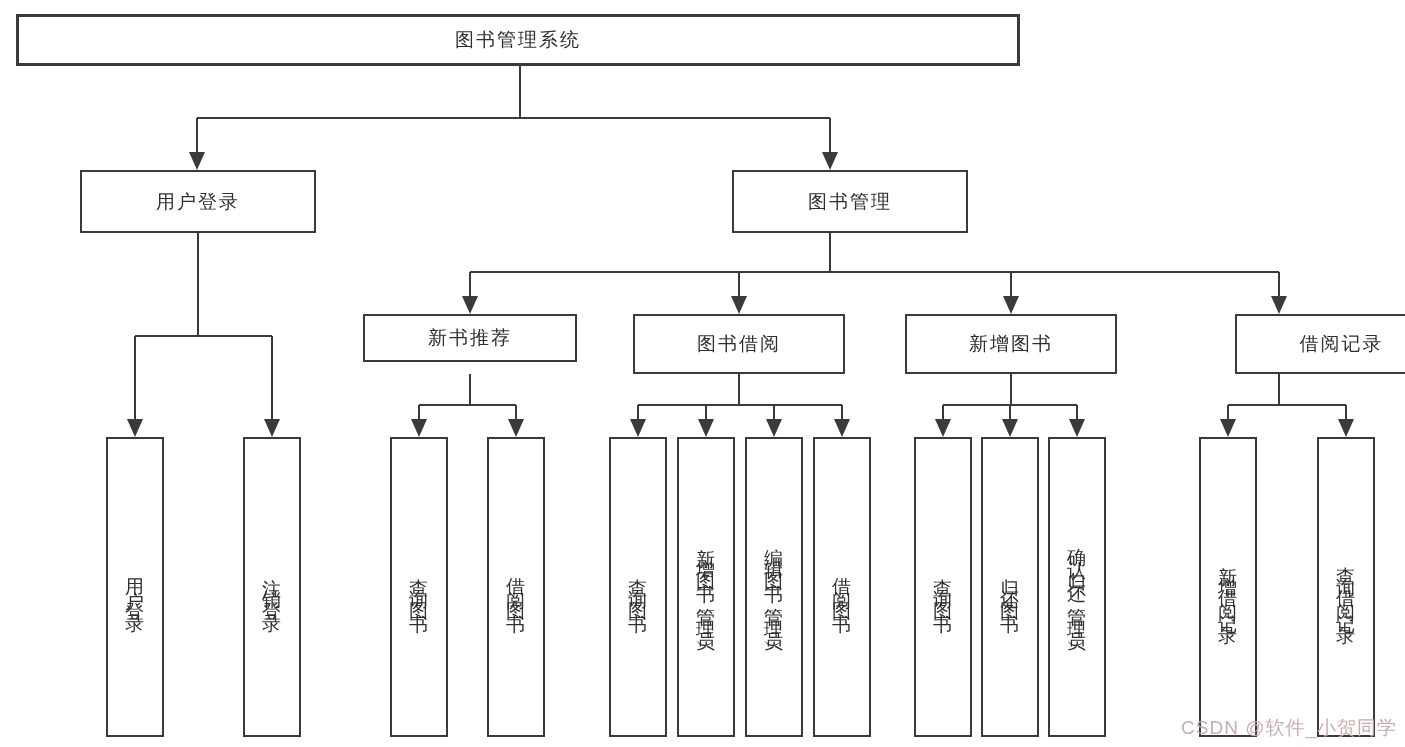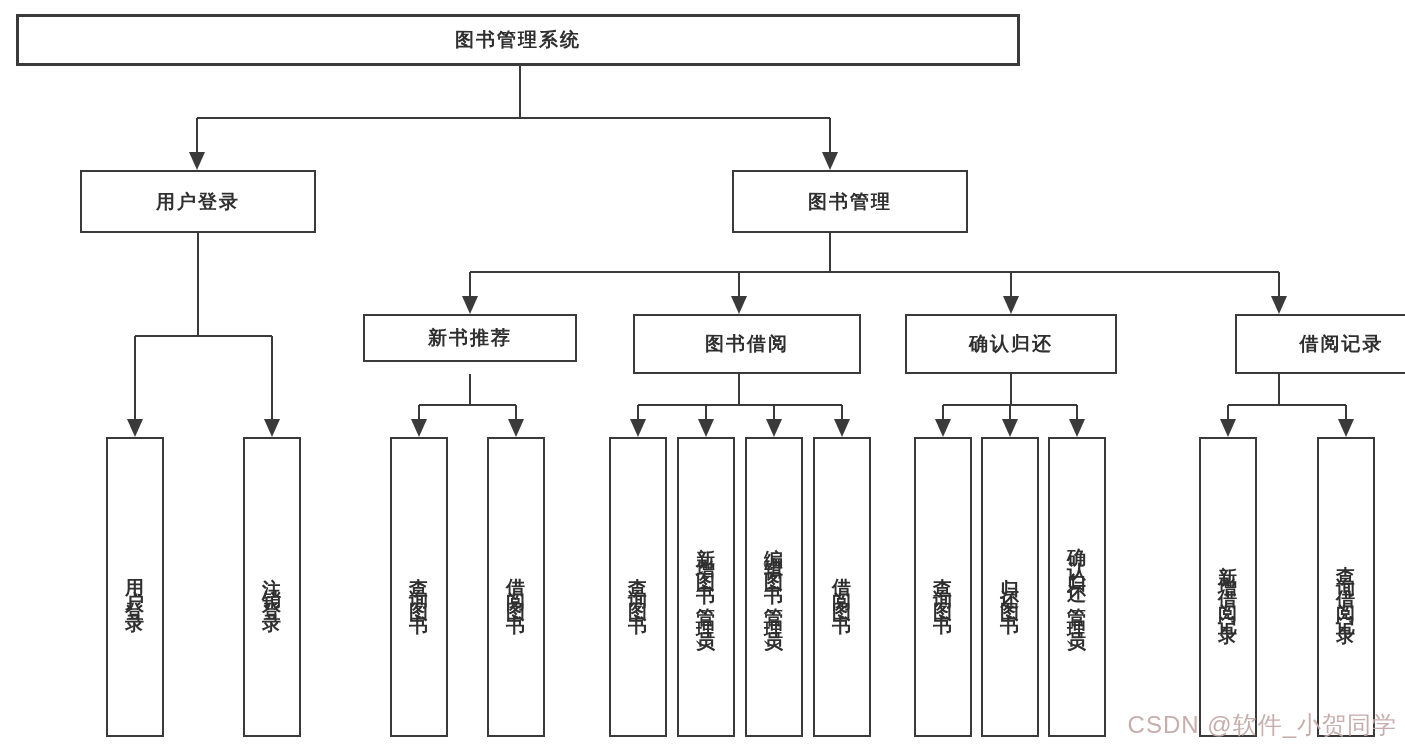--- a/index.html
+++ b/index.html
@@ -21,35 +21,34 @@
     align-items:center;
     justify-content:center;
     text-align:center;
   }
   .box.root{border-width:3px;}
   .box span{
     font-size:19px;
     letter-spacing:2px;
     color:#2f2f2f;
     white-space:nowrap;
-    font-weight:bold;
   }
   .leaf span{
     writing-mode:vertical-rl;
     text-orientation:mixed;
     white-space:normal;
     letter-spacing:12px;
     font-size:19px;
     line-height:1;
   }
   #watermark{
     position:absolute;
     right:8px;
     bottom:6px;
-    font-size:24px;
+    font-size:19px;
     letter-spacing:1px;
     color:rgba(196,170,168,0.95);
     white-space:nowrap;
   }
 </style>
 </head>
 <body>
 
 <div id="stage">
 
@@ -118,25 +117,25 @@
   <div class="box" style="left:80px;top:170px;width:236px;height:63px">
     <span>用户登录</span>
   </div>
   <div class="box" style="left:732px;top:170px;width:236px;height:63px">
     <span>图书管理</span>
   </div>
 
   <div class="box" style="left:363px;top:314px;width:214px;height:48px">
     <span>新书推荐</span>
   </div>
-  <div class="box" style="left:633px;top:314px;width:228px;height:60px">
+  <div class="box" style="left:633px;top:314px;width:212px;height:60px">
     <span>图书借阅</span>
   </div>
   <div class="box" style="left:905px;top:314px;width:212px;height:60px">
-    <span>确认归还</span>
+    <span>新增图书</span>
   </div>
   <div class="box" style="left:1235px;top:314px;width:213px;height:60px">
     <span>借阅记录</span>
   </div>
 
   <div class="box leaf" style="left:106px;top:437px;width:58px;height:300px">
     <span>用户登录</span>
   </div>
   <div class="box leaf" style="left:243px;top:437px;width:58px;height:300px">
     <span>注销登录</span>

